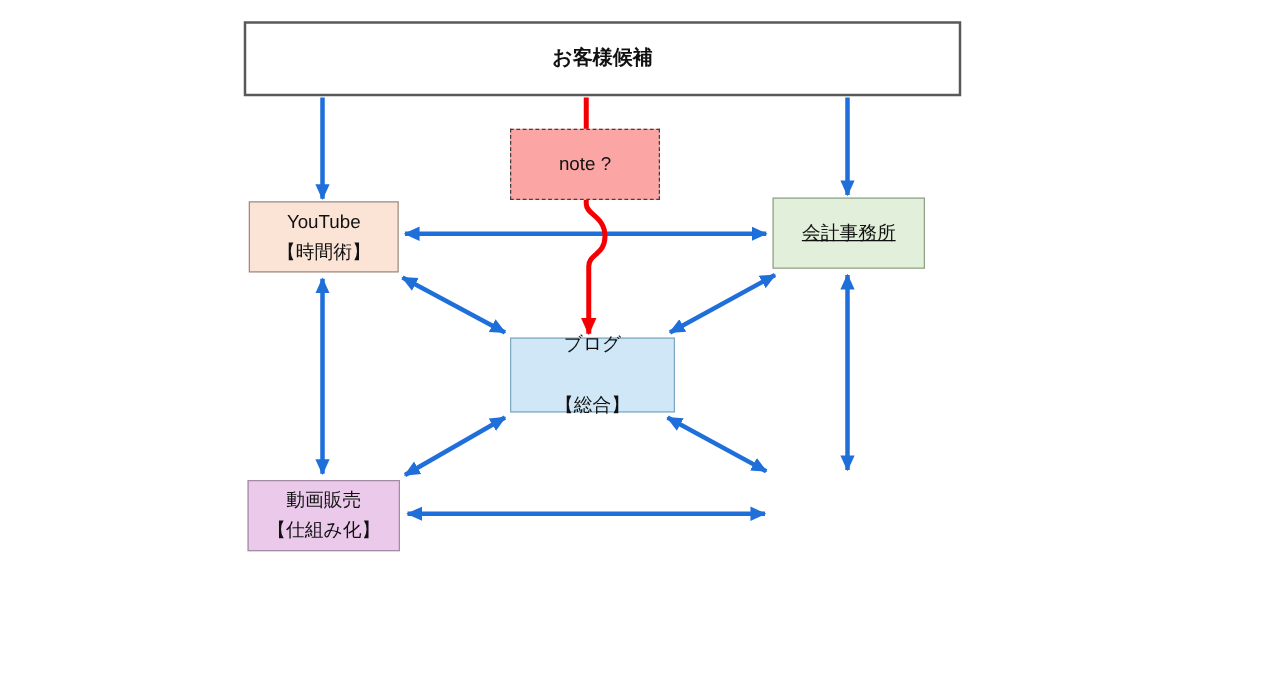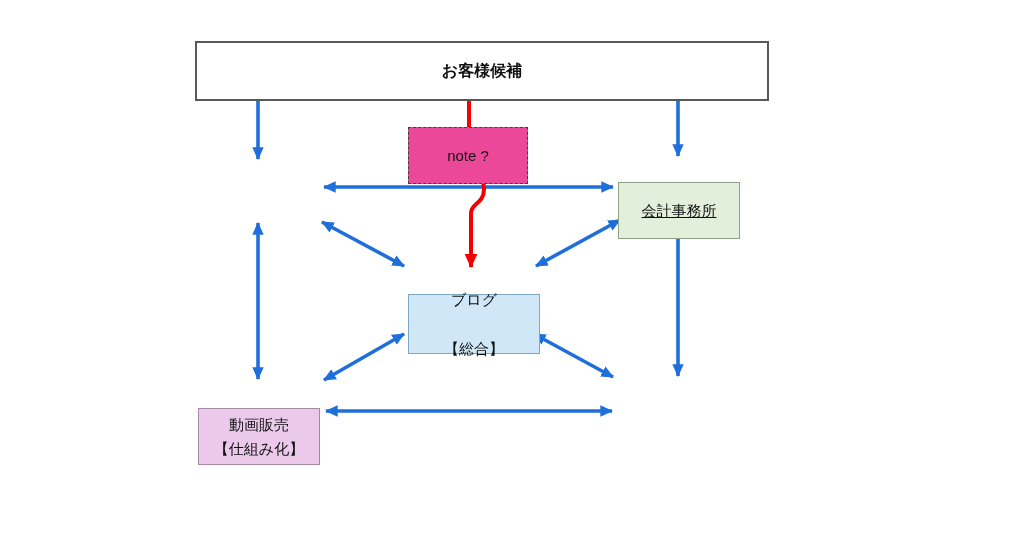--- a/index.html
+++ b/index.html
@@ -5,21 +5,21 @@
   html,body{margin:0;padding:0;background:#ffffff;}
   .stage{
     position:relative;width:1024px;height:552px;background:#ffffff;overflow:hidden;
     font-family:"Liberation Sans","DejaVu Sans",sans-serif;
   }
   .edges{position:absolute;left:0;top:0;width:1024px;height:552px;z-index:1;}
   .node{
     position:absolute;z-index:2;box-sizing:border-box;
     display:flex;flex-direction:column;align-items:center;justify-content:center;
     text-align:left;color:#111111;font-size:15px;line-height:1.55;
-    border:1px solid #8c8c8c;background:#ffffff;margin-top:24px;
+    border:1px solid #8c8c8c;background:#ffffff;
   }
   .node-line{display:block;white-space:nowrap;}
 </style>
 </head>
 <body>
 
 <div class="stage">
   <svg class="edges" viewBox="0 0 1024 552" xmlns="http://www.w3.org/2000/svg">
       <defs>
         <marker id="ah-blue" viewBox="0 0 10 10" refX="9" refY="5" markerWidth="3.6" markerHeight="3.6" orient="auto-start-reverse">
@@ -38,22 +38,26 @@
       <line x1="322" y1="222" x2="404" y2="266" stroke="#1f6fdb" stroke-width="3.6" marker-end="url(#ah-blue)" marker-start="url(#ah-blue)"></line>
       <line x1="620" y1="220" x2="536" y2="266" stroke="#1f6fdb" stroke-width="3.6" marker-end="url(#ah-blue)" marker-start="url(#ah-blue)"></line>
       <line x1="324" y1="380" x2="404" y2="334" stroke="#1f6fdb" stroke-width="3.6" marker-end="url(#ah-blue)" marker-start="url(#ah-blue)"></line>
       <line x1="534" y1="334" x2="613" y2="377" stroke="#1f6fdb" stroke-width="3.6" marker-end="url(#ah-blue)" marker-start="url(#ah-blue)"></line>
       <path d="M469,78 L469,163 C469,172 484,173 484,189 C484,204 471,203 471,213 L471,267" fill="none" stroke="#f50002" stroke-width="4" marker-end="url(#ah-red)"></path>
     </svg>
 
 <div class="node" style="left: 195px; top: 17px; width: 574px; height: 60px; background: rgb(255, 255, 255); border-color: rgb(89, 89, 89); border-style: solid; border-width: 2px; font-weight: bold; font-size: 16px;">
       <span class="node-line">お客様候補</span>
     </div>
-    <div class="node" style="left: 408px; top: 103px; width: 120px; height: 57px; background: #ec4899; border-color: rgb(64, 64, 64); border-style: dashed; border-width: 1.5px; font-size: 15px;">
+    <div class="node" style="left: 408px; top: 103px; width: 120px; height: 57px; background: #fca5a5; border-color: rgb(64, 64, 64); border-style: dashed; border-width: 1.5px; font-size: 15px;">
       <span class="node-line">note ?</span>
+    </div>
+    <div class="node" style="left: 199px; top: 161px; width: 120px; height: 57px; background: rgb(251, 227, 213); border-color: rgb(156, 141, 132); border-style: solid; border-width: 1px;">
+      <span class="node-line">YouTube</span>
+      <span class="node-line">【時間術】</span>
     </div>
     <div class="node" style="left: 618px; top: 158px; width: 122px; height: 57px; background: rgb(226, 239, 218); border-color: rgb(143, 162, 135); border-style: solid; border-width: 1px; text-decoration: underline;">
       <span class="node-line">会計事務所</span>
     </div>
     <div class="node" style="left: 408px; top: 270px; width: 132px; height: 60px; background: rgb(207, 231, 246); border-color: rgb(127, 168, 194); border-style: solid; border-width: 1px; gap: 26px;">
       <span class="node-line">ブログ</span>
       <span class="node-line">【総合】</span>
     </div>
     <div class="node" style="left: 198px; top: 384px; width: 122px; height: 57px; background: rgb(235, 201, 235); border-color: rgb(163, 139, 163); border-style: solid; border-width: 1px;">
       <span class="node-line">動画販売</span>

